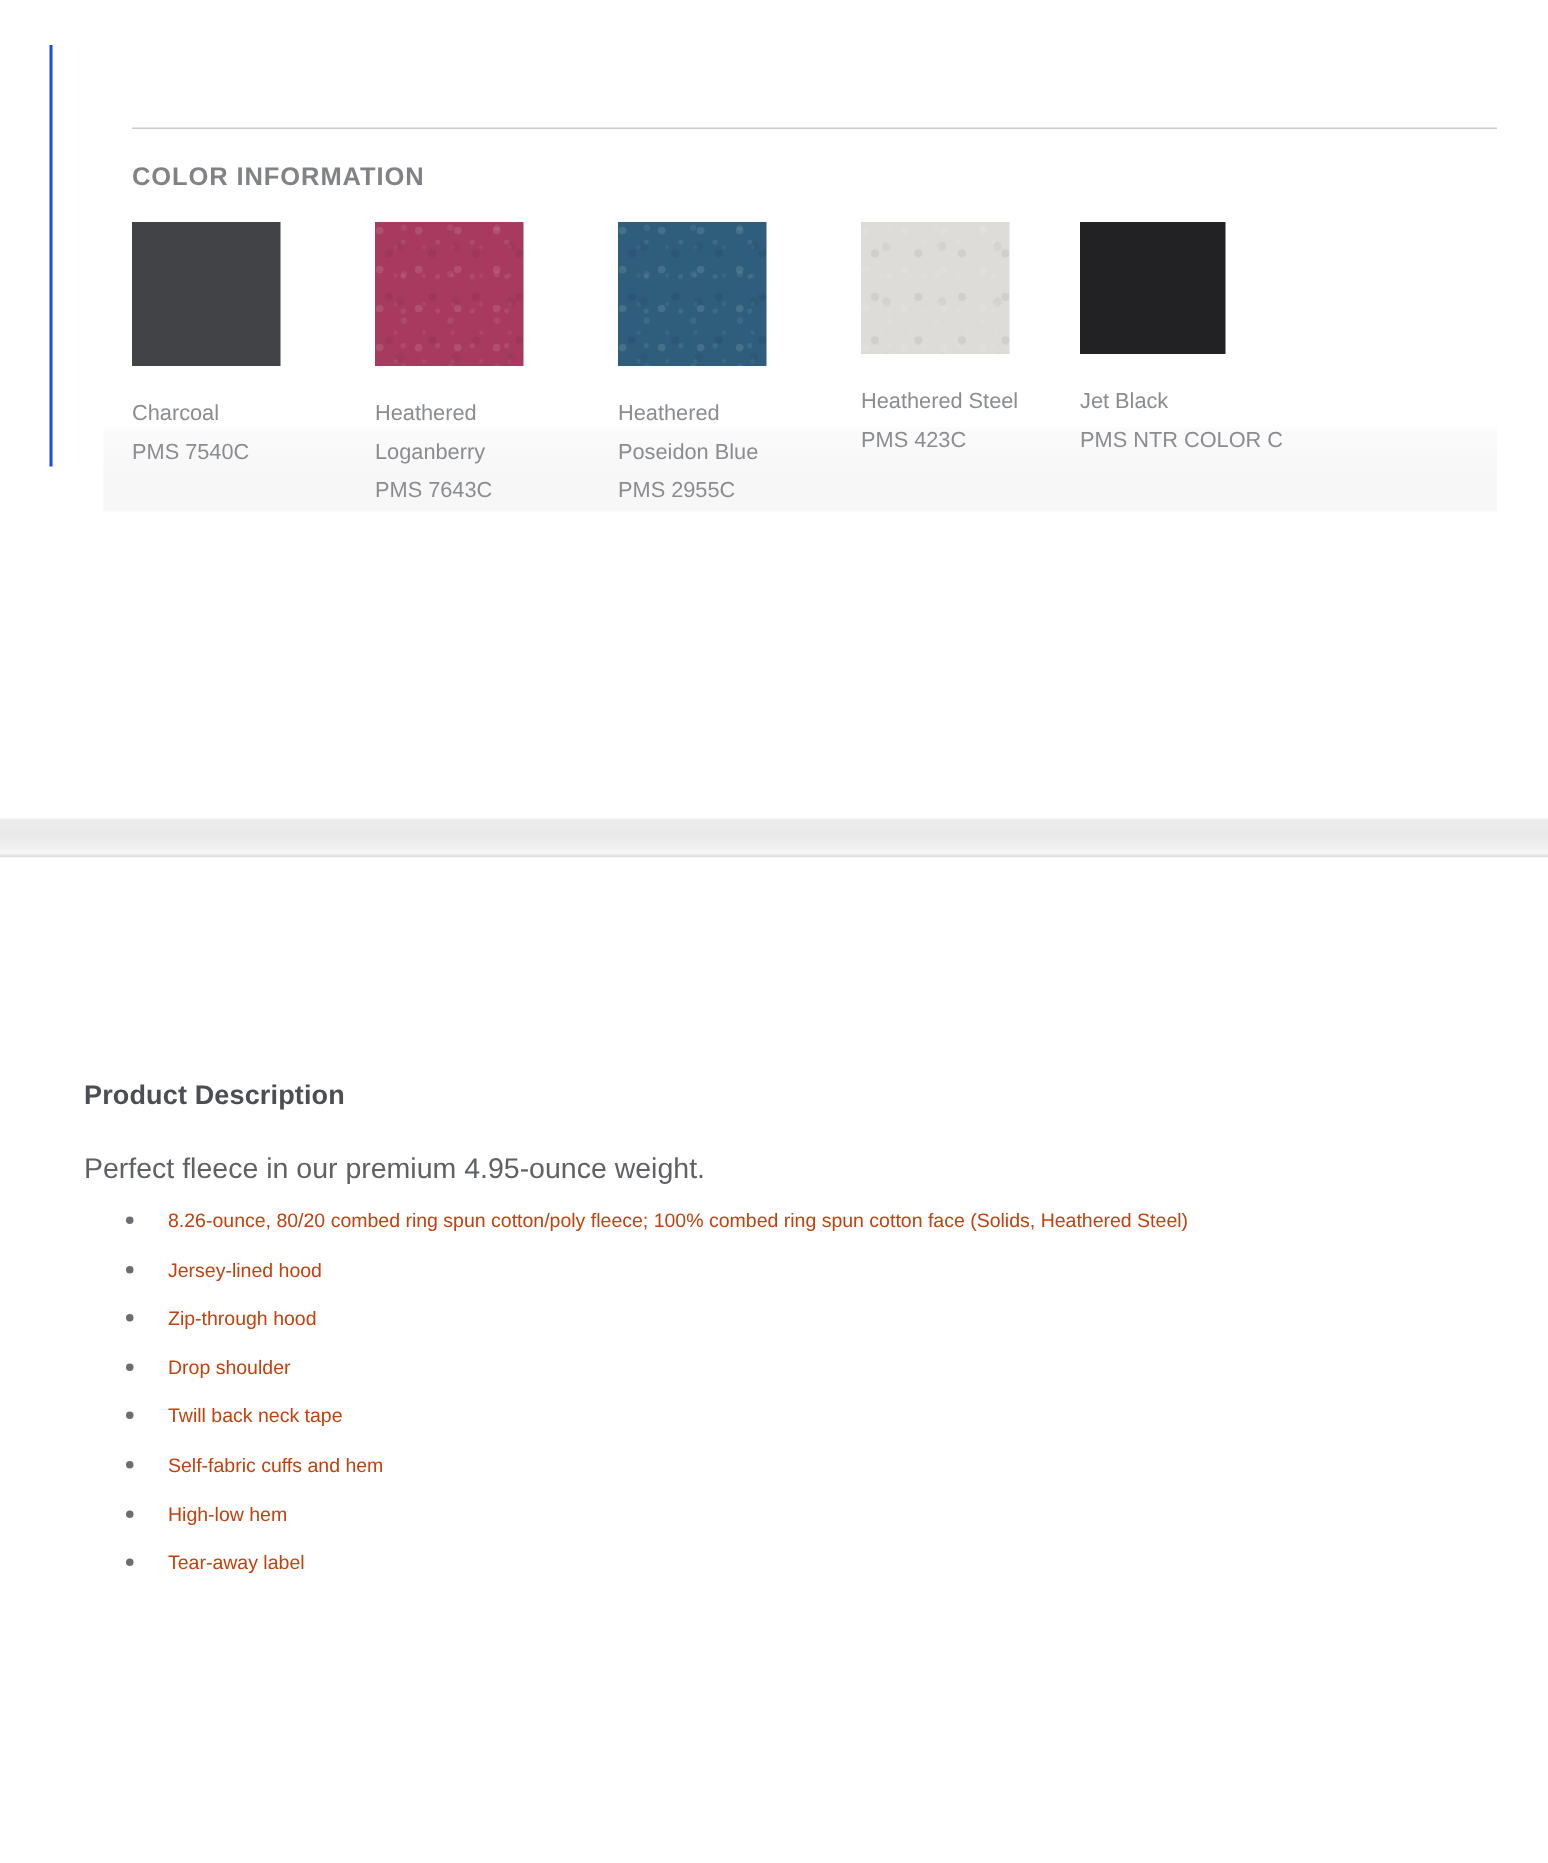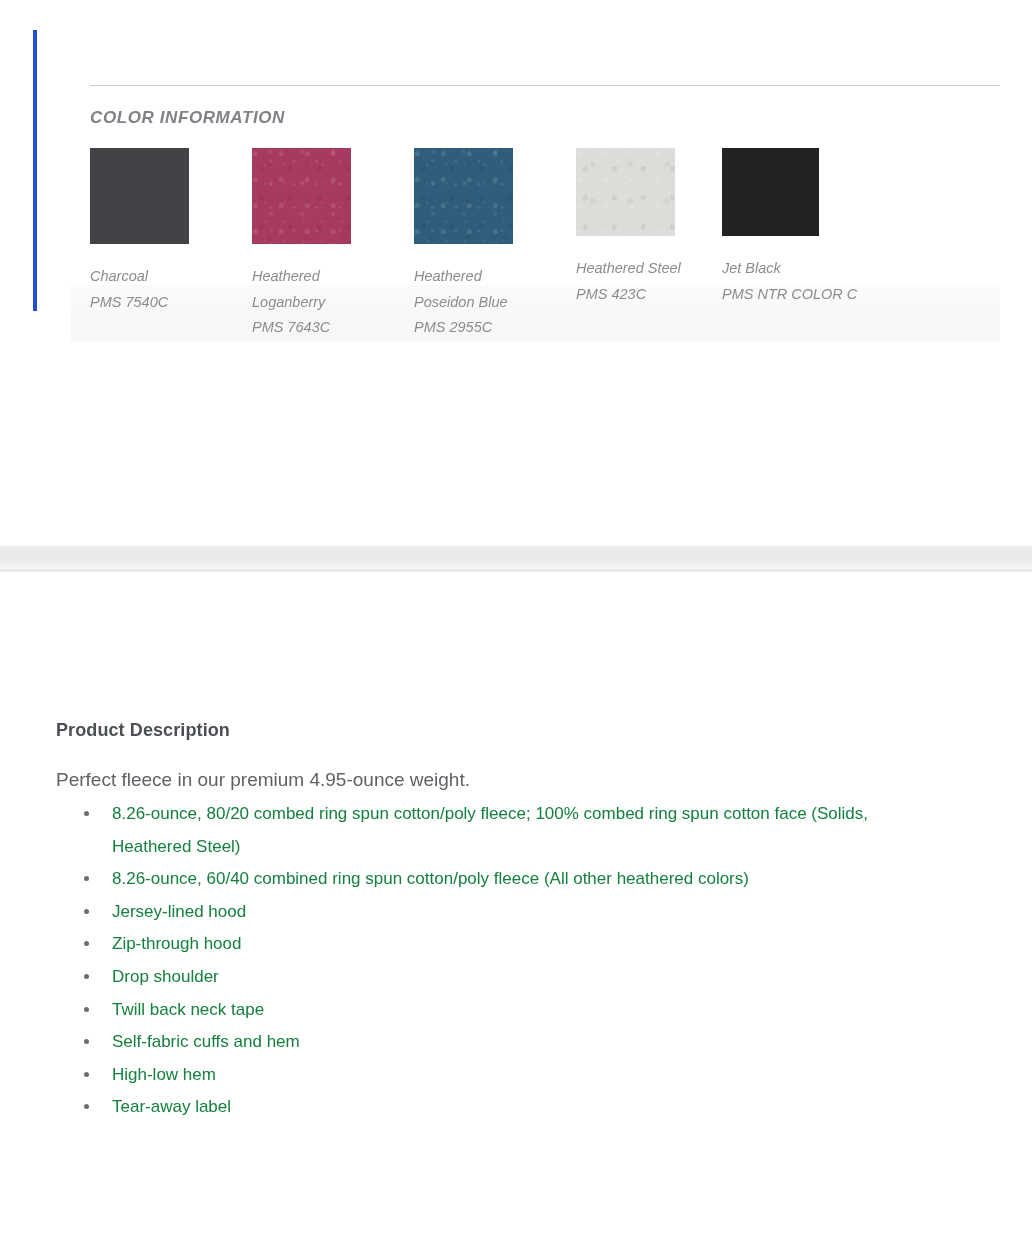--- a/index.html
+++ b/index.html
@@ -17,23 +17,22 @@
     -webkit-font-smoothing: antialiased;
   }
 
   
   #color-panel {
     position: absolute;
     left: 33px;
     top: 30px;
     width: 930px;
     height: 281px;
-    border-left: 4px solid #1d4ed8;
+    border-left: 2px solid #1d4ed8;
     box-sizing: border-box;
-    font-style: italic;
   }
   #color-panel-bottom-band {
     position: absolute;
     left: 34px;
     top: 255px;
     width: 929px;
     height: 56px;
     background: #f8f8f8;
     background: linear-gradient(to bottom, #fbfbfb 0%, #f7f7f7 60%, #f7f7f7 100%);
     z-index: 0;
@@ -139,23 +138,23 @@
     color: #5f6165;
     margin: 0 0 6px 0;
   }
   #feature-list {
     list-style: none;
     margin: 0;
     padding: 0;
   }
   #feature-list li {
     position: relative;
-    font-size: 17px;
+    font-size: 13px;
     line-height: 32.6px;
-    color: #15803d;
+    color: #c2410c;
     padding-left: 56px;
     margin: 0;
     max-width: 800px;
   }
   #feature-list li .bullet {
     position: absolute;
     left: 28px;
     top: 13px;
     width: 5px;
     height: 5px;
@@ -220,21 +219,20 @@
 </section>
 
 <div id="mid-divider"></div>
 
 <section id="product-description">
   <h3 id="product-description-title">Product Description</h3>
   <p id="product-intro">Perfect fleece in our premium 4.95-ounce weight.</p>
   <ul id="feature-list">
 
   <li><span class="bullet"></span><span>8.26-ounce, 80/20 combed ring spun cotton/poly fleece; 100% combed ring spun cotton face (Solids, Heathered Steel)</span></li>
-      <li><span class="bullet"></span><span>8.26-ounce, 60/40 combined ring spun cotton/poly fleece (All other heathered colors)</span></li>
       <li><span class="bullet"></span><span>Jersey-lined hood</span></li>
       <li><span class="bullet"></span><span>Zip-through hood</span></li>
       <li><span class="bullet"></span><span>Drop shoulder</span></li>
       <li><span class="bullet"></span><span>Twill back neck tape</span></li>
       <li><span class="bullet"></span><span>Self-fabric cuffs and hem</span></li>
       <li><span class="bullet"></span><span>High-low hem</span></li>
       <li><span class="bullet"></span><span>Tear-away label</span></li>
     </ul>
 </section>
 

